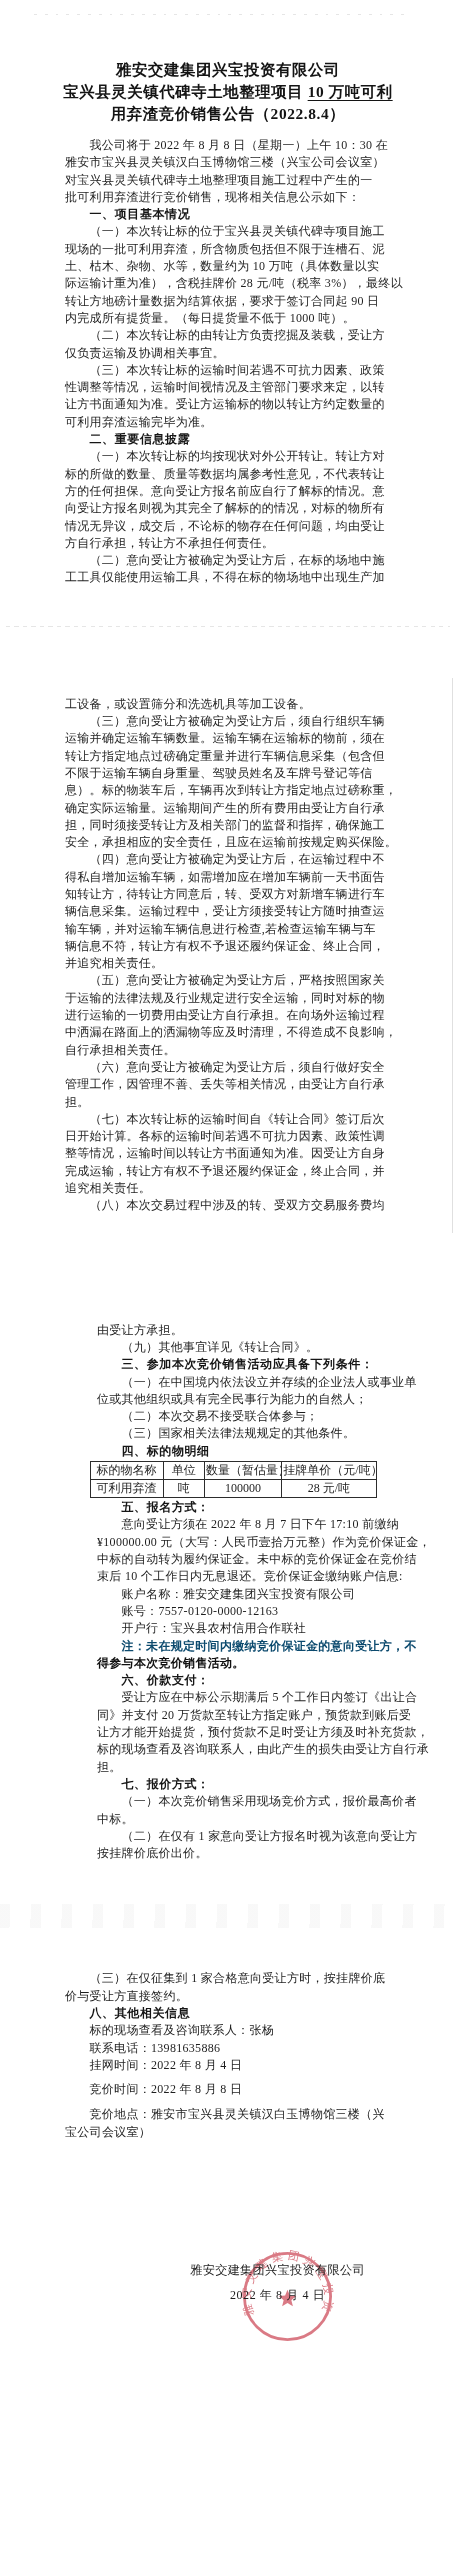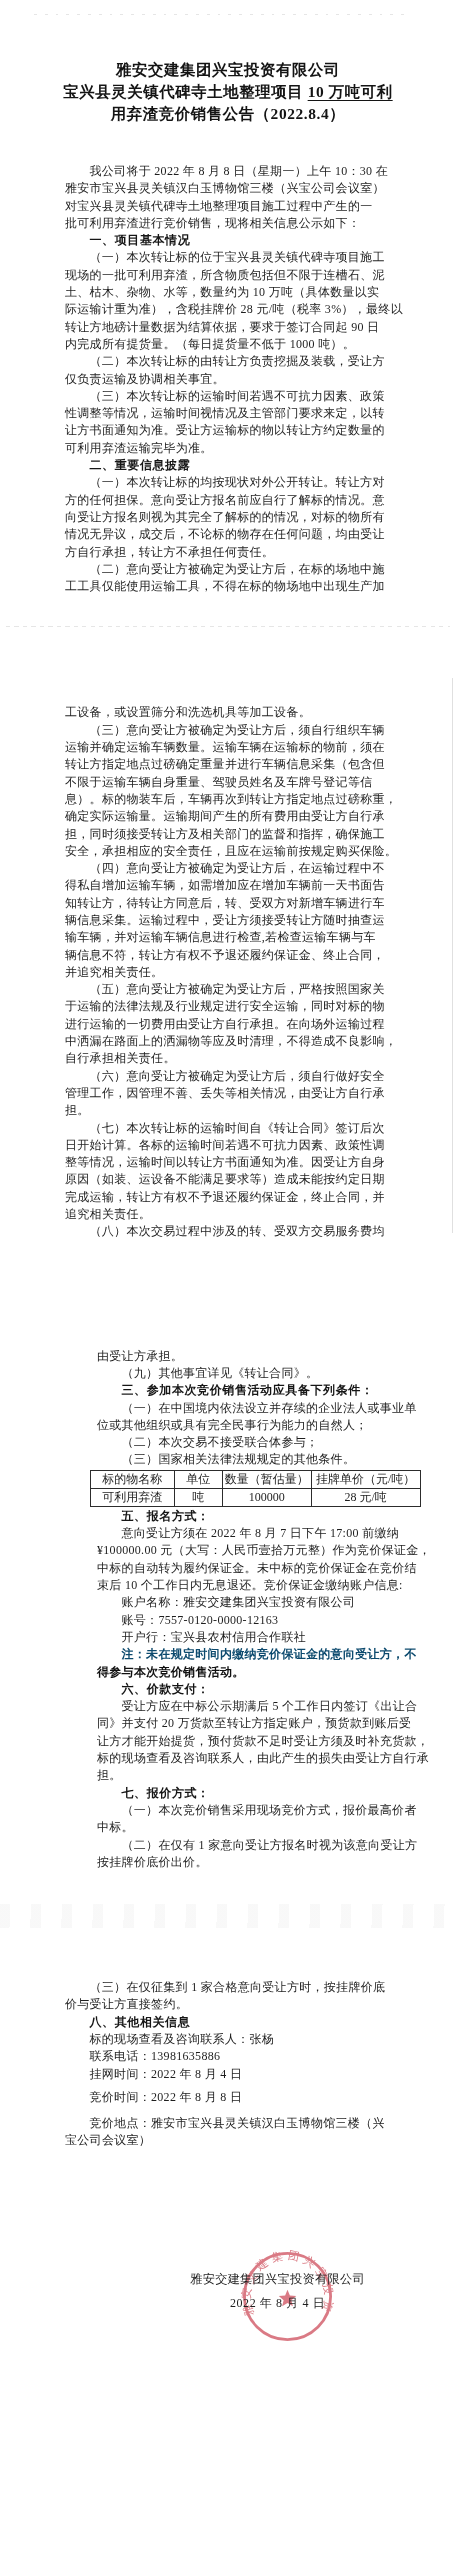--- a/index.html
+++ b/index.html
@@ -18,21 +18,21 @@
   
   .content { margin-left:65px; width:327px; }
   .page { }
   .line { font-size:12px; line-height:17.3px; letter-spacing:0.3px; white-space:nowrap; }
   .line.i  { text-indent:24.5px; }
   .line.h  { text-indent:24.5px; font-weight:700;
              font-family:Liberation Sans, sans-serif; letter-spacing:0.6px; color:#161616; }
   .line.bi { text-indent:24.5px; font-weight:700; color:#0c4a6e; }
   .line.b  { font-weight:700; color:#101010; }
   
-  table.subject { border-collapse:collapse; width:331px; margin:1.1px 0 1.1px -7.4px; table-layout:fixed; }
+  table.subject { border-collapse:collapse; width:287px; margin:1.1px 0 1.1px -7.4px; table-layout:fixed; }
   table.subject th, table.subject td {
     border:0.9px solid #2c2c2c; text-align:center; font-weight:400;
     font-size:12px; height:16.5px; padding:0 1.1px; white-space:nowrap; overflow:hidden; }
   .col1{width:25.5%}.col2{width:14.5%}.col3{width:27%}.col4{width:33%}
   
   .signature { position:relative; z-index:2; width:max-content;
     margin:121px 91px 0 auto; text-align:center; }
   .sig-company { font-size:12.2px; letter-spacing:0.3px; line-height:17.3px; white-space:nowrap; }
   .sig-date { font-size:12px; letter-spacing:0.6px; line-height:17.3px; margin-top:7.4px; white-space:nowrap; }
   
@@ -58,40 +58,41 @@
   <div class="artifact a-edge"></div>
   <div class="artifact a-band"></div>
 
   <div class="title-block">
     <div class="title-line">雅安交建集团兴宝投资有限公司</div>
     <div class="title-line"><span>宝兴县灵关镇代碑寺土地整理项目 </span><span class="u-part">10 万吨可利</span></div>
     <div class="title-line">用弃渣竞价销售公告（2022.8.4）</div>
   </div>
 
   <div class="content" id="pages">
-      <div class="page" style="margin-top: 38px;">
+      <div class="page" style="margin-top: 12px;">
         <div class="line i">我公司将于 2022 年 8 月 8 日（星期一）上午 10：30 在</div>
         <div class="line">雅安市宝兴县灵关镇汉白玉博物馆三楼（兴宝公司会议室）</div>
         <div class="line">对宝兴县灵关镇代碑寺土地整理项目施工过程中产生的一</div>
         <div class="line">批可利用弃渣进行竞价销售，现将相关信息公示如下：</div>
         <div class="line h">一、项目基本情况</div>
         <div class="line i">（一）本次转让标的位于宝兴县灵关镇代碑寺项目施工</div>
         <div class="line">现场的一批可利用弃渣，所含物质包括但不限于连槽石、泥</div>
         <div class="line">土、枯木、杂物、水等，数量约为 10 万吨（具体数量以实</div>
         <div class="line">际运输计重为准），含税挂牌价 28 元/吨（税率 3%），最终以</div>
         <div class="line">转让方地磅计量数据为结算依据，要求于签订合同起 90 日</div>
         <div class="line">内完成所有提货量。（每日提货量不低于 1000 吨）。</div>
         <div class="line i">（二）本次转让标的由转让方负责挖掘及装载，受让方</div>
         <div class="line">仅负责运输及协调相关事宜。</div>
         <div class="line i">（三）本次转让标的运输时间若遇不可抗力因素、政策</div>
         <div class="line">性调整等情况，运输时间视情况及主管部门要求来定，以转</div>
         <div class="line">让方书面通知为准。受让方运输标的物以转让方约定数量的</div>
         <div class="line">可利用弃渣运输完毕为准。</div>
         <div class="line h">二、重要信息披露</div>
         <div class="line i">（一）本次转让标的均按现状对外公开转让。转让方对</div>
+        <div class="line">标的所做的数量、质量等数据均属参考性意见，不代表转让</div>
         <div class="line">方的任何担保。意向受让方报名前应自行了解标的情况。意</div>
         <div class="line">向受让方报名则视为其完全了解标的的情况，对标的物所有</div>
         <div class="line">情况无异议，成交后，不论标的物存在任何问题，均由受让</div>
         <div class="line">方自行承担，转让方不承担任何责任。</div>
         <div class="line i">（二）意向受让方被确定为受让方后，在标的场地中施</div>
         <div class="line">工工具仅能使用运输工具，不得在标的物场地中出现生产加</div>
       </div>
       <div class="page" style="margin-top: 109px;">
         <div class="line">工设备，或设置筛分和洗选机具等加工设备。</div>
         <div class="line i">（三）意向受让方被确定为受让方后，须自行组织车辆</div>
@@ -113,33 +114,33 @@
         <div class="line">于运输的法律法规及行业规定进行安全运输，同时对标的物</div>
         <div class="line">进行运输的一切费用由受让方自行承担。在向场外运输过程</div>
         <div class="line">中洒漏在路面上的洒漏物等应及时清理，不得造成不良影响，</div>
         <div class="line">自行承担相关责任。</div>
         <div class="line i">（六）意向受让方被确定为受让方后，须自行做好安全</div>
         <div class="line">管理工作，因管理不善、丢失等相关情况，由受让方自行承</div>
         <div class="line">担。</div>
         <div class="line i">（七）本次转让标的运输时间自《转让合同》签订后次</div>
         <div class="line">日开始计算。各标的运输时间若遇不可抗力因素、政策性调</div>
         <div class="line">整等情况，运输时间以转让方书面通知为准。因受让方自身</div>
-        <div class="line">原因（如装、运设备不能满足要求等）造成未能按约定日期</div>
         <div class="line">完成运输，转让方有权不予退还履约保证金，终止合同，并</div>
         <div class="line">追究相关责任。</div>
         <div class="line i">（八）本次交易过程中涉及的转、受双方交易服务费均</div>
       </div>
       <div class="page" style="margin-top: 107px; margin-left: 32px;">
         <div class="line">由受让方承担。</div>
         <div class="line i">（九）其他事宜详见《转让合同》。</div>
         <div class="line h">三、参加本次竞价销售活动应具备下列条件：</div>
         <div class="line i">（一）在中国境内依法设立并存续的企业法人或事业单</div>
         <div class="line">位或其他组织或具有完全民事行为能力的自然人；</div>
         <div class="line i">（二）本次交易不接受联合体参与；</div>
         <div class="line i">（三）国家相关法律法规规定的其他条件。</div>
+        <div class="line h">四、标的物明细</div>
         <table class="subject" id="subject-table">
     <colgroup>
             <col class="col1">
             <col class="col2">
             <col class="col3">
             <col class="col4">
           </colgroup>
     <tbody>
             <tr>
       <th>标的物名称</th>
@@ -149,21 +150,21 @@
     </tr>
     <tr>
       <td>可利用弃渣</td>
       <td>吨</td>
       <td>100000</td>
       <td>28 元/吨</td>
     </tr>
   </tbody>
         </table>
         <div class="line h">五、报名方式：</div>
-        <div class="line i">意向受让方须在 2022 年 8 月 7 日下午 17:00 前缴纳</div>
+        <div class="line i">意向受让方须在 2022 年 8 月 7 日下午 17:10 前缴纳</div>
         <div class="line">¥100000.00 元（大写：人民币壹拾万元整）作为竞价保证金，</div>
         <div class="line">中标的自动转为履约保证金。未中标的竞价保证金在竞价结</div>
         <div class="line">束后 10 个工作日内无息退还。竞价保证金缴纳账户信息:</div>
         <div class="line i">账户名称：雅安交建集团兴宝投资有限公司</div>
         <div class="line i">账号：7557-0120-0000-12163</div>
         <div class="line i">开户行：宝兴县农村信用合作联社</div>
         <div class="line bi">注：未在规定时间内缴纳竞价保证金的意向受让方，不</div>
         <div class="line b">得参与本次竞价销售活动。</div>
         <div class="line h">六、价款支付：</div>
         <div class="line i">受让方应在中标公示期满后 5 个工作日内签订《出让合</div>

